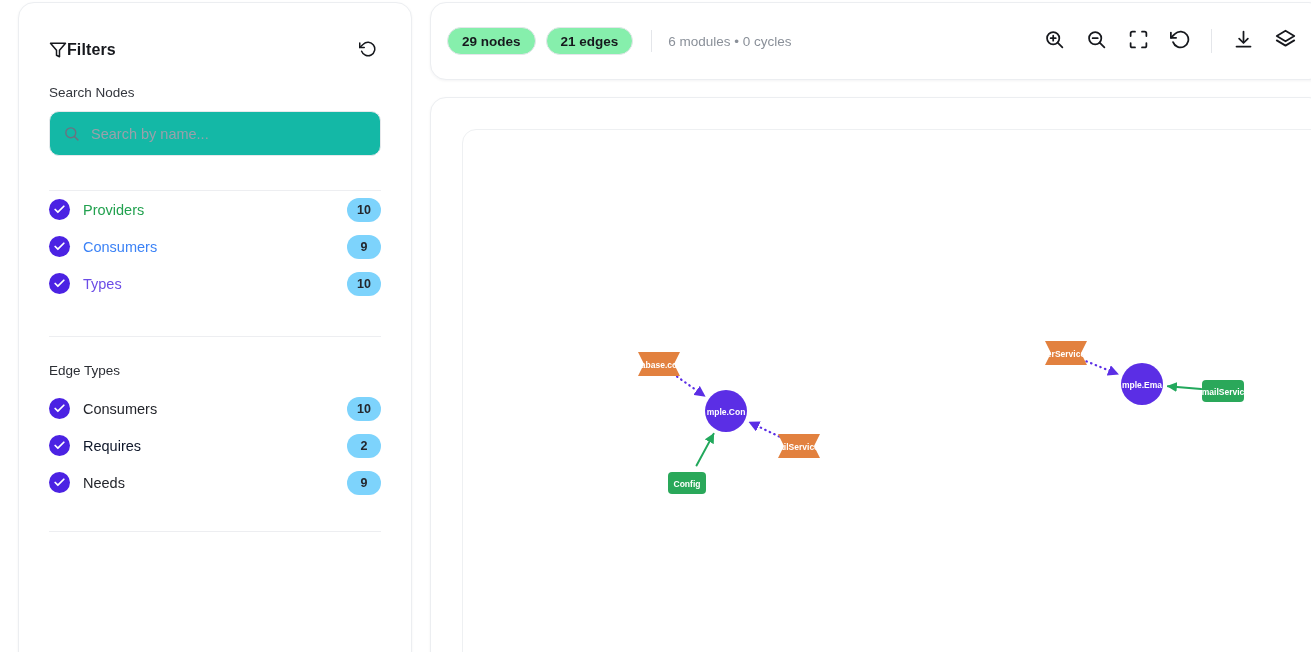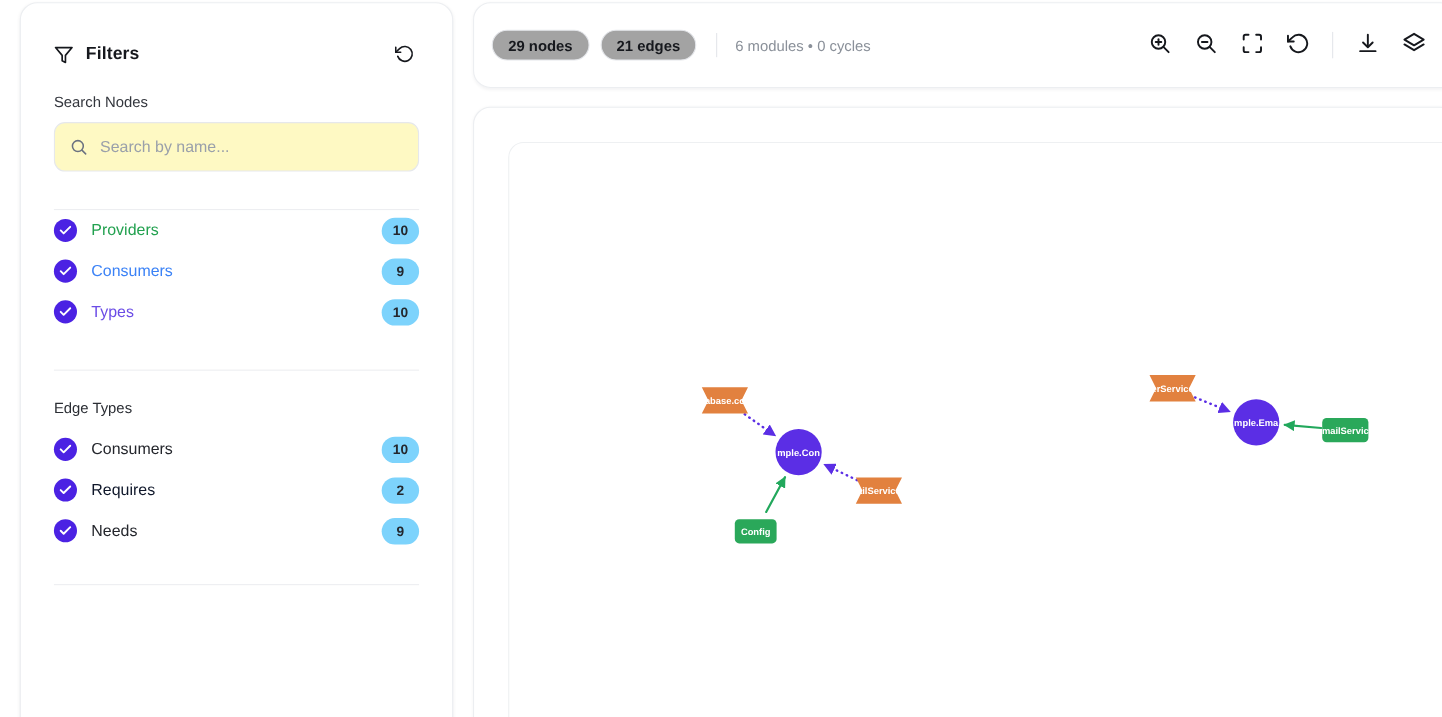--- a/index.html
+++ b/index.html
@@ -16,42 +16,42 @@
     position: absolute; left: 18px; top: 2px;
     width: 394px; height: 680px;
     background: #ffffff;
     border: 1px solid #eceef1;
     border-radius: 16px;
     box-shadow: 0 1px 3px rgba(16,24,40,.05);
     overflow: hidden;
     padding: 0 30px;
   }
   .sb-header {
-    display: flex; align-items: center; gap: 11px;
+    display: flex; align-items: center; 
     height: 68px; padding-top: 26px;
   }
   .filter-icon { width: 18px; height: 18px; display:block; }
   .sb-title {
     font-size: 16px; font-weight: 700; color: #16181d; letter-spacing: .1px;
   }
   .sb-reset {
     margin-left: auto; width: 26px; height: 26px;
     display: flex; align-items: center; justify-content: center;
     border-radius: 6px; cursor: pointer; background: transparent; border: none;
   }
   .sb-reset svg { width: 18px; height: 18px; }
 
   .field-label {
     font-size: 13.5px; color: #33363d; margin-top: 14px; margin-bottom: 11px;
   }
   .search-wrap {
     position: relative; height: 45px;
     border: 1px solid #e6e8eb; border-radius: 10px;
     display: flex; align-items: center;
-    background: #fef9c3;
+    background: #14b8a6;
   }
   .search-ico { margin-left: 13px; width: 17px; height: 17px; flex: none; }
   .search-input {
     border: none; outline: none; background: transparent;
     font-family: "Liberation Sans", sans-serif;
     font-size: 14.5px; color: #20232a;
     padding-left: 11px; height: 100%; width: 100%;
   }
   .search-input::placeholder { color: #9aa0aa; }
 
@@ -90,21 +90,21 @@
     background: #fff; border: 1px solid #eceef1; border-radius: 16px;
     box-shadow: 0 1px 3px rgba(16,24,40,.05);
     display: flex; align-items: center;
     padding: 0 24px 0 16px;
   }
   .chip {
     height: 28px; padding: 0 14px;
     border: 1px solid #e4e6ea; border-radius: 14px;
     display: flex; align-items: center;
     font-size: 13.5px; font-weight: 700; color: #16181d;
-    background: #a3a3a3; margin-right: 10px;
+    background: #86efac; margin-right: 10px;
   }
   .vline { width: 1px; height: 22px; background: #e4e6ea; margin: 0 16px 0 8px; }
   .meta { font-size: 13.5px; color: #8a9099; }
   .tb-actions { margin-left: auto; display: flex; align-items: center; gap: 12px; }
   .tb-btn {
     width: 30px; height: 30px; border: none; background: transparent;
     display: flex; align-items: center; justify-content: center;
     cursor: pointer; border-radius: 7px; color: #16181d;
   }
   .tb-btn svg { width: 21px; height: 21px; }

